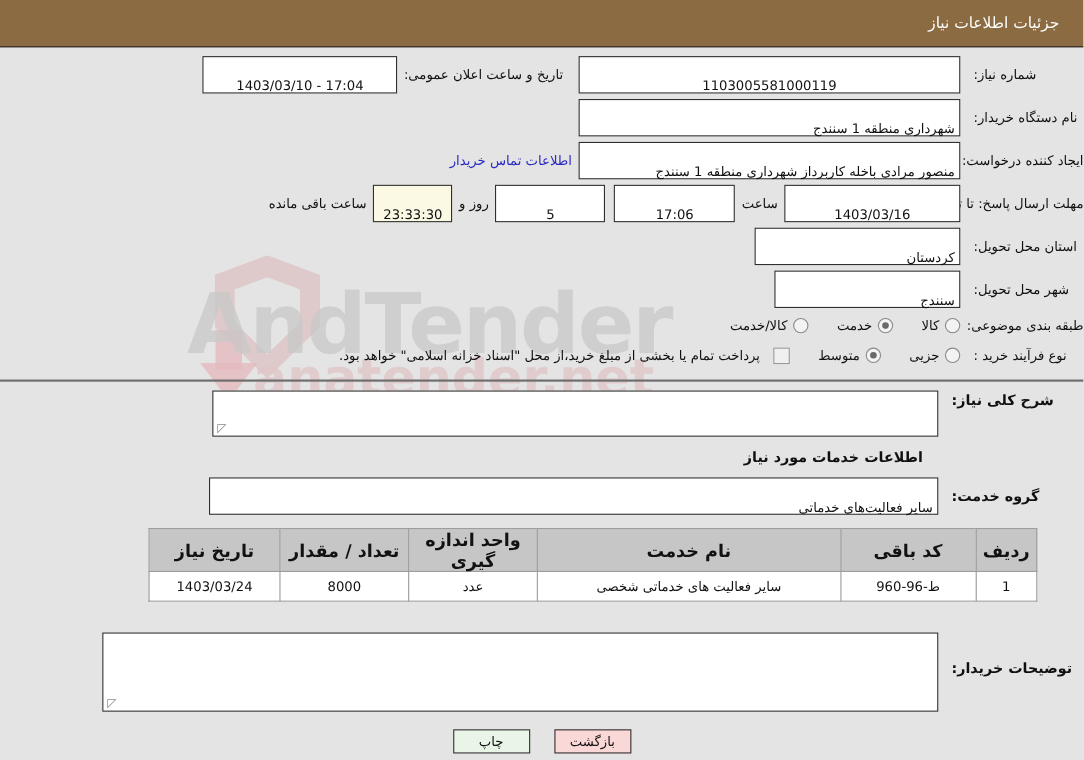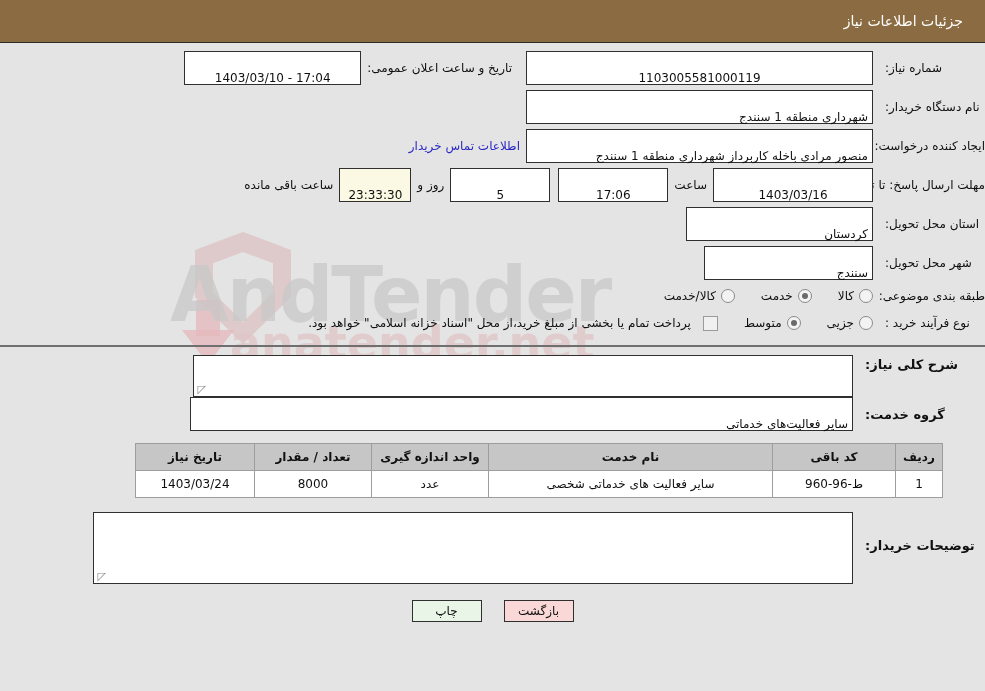--- a/index.html
+++ b/index.html
@@ -243,21 +243,21 @@
   .tbl-wrap { padding: 0 42px 0 135px; margin-top: 12px; }
   table.grid {
     width: 100%;
     border-collapse: collapse;
     font-size: 12px;
   }
   table.grid th {
     background: #c6c6c6;
     border: 1px solid #9d9d9d;
     font-weight: bold;
-    font-size: 12px;
+    font-size: 16px;
     height: 26px;
     padding: 0 6px;
     color: #111;
   }
   table.grid td {
     background: #ffffff;
     border: 1px solid #9d9d9d;
     height: 26px;
     text-align: center;
     padding: 0 6px;
@@ -390,20 +390,21 @@
 
   <div class="panel-bottom">
 
     <div class="ta-wrap">
       <span class="lbl-bold top">شرح کلی نیاز:</span>
       <div class="ta ta-need">
         <span class="grip">◸</span>
       </div>
     </div>
 
+    <div class="section-head">اطلاعات خدمات مورد نیاز</div>
 
     <div class="row">
       <span class="lbl-bold">گروه خدمت:</span>
       <div class="fld w-group right">سایر فعالیت‌های خدماتی</div>
     </div>
 
     <div class="tbl-wrap">
       <table class="grid">
         <thead>
           <tr>
@@ -421,21 +422,21 @@
             <td>ط-96-960</td>
             <td>سایر فعالیت های خدماتی شخصی</td>
             <td>عدد</td>
             <td>8000</td>
             <td>1403/03/24</td>
           </tr>
         </tbody>
       </table>
     </div>
 
-    <div class="ta-wrap" style="margin-top:14px;">
+    <div class="ta-wrap" style="margin-top:28px;">
       <span class="lbl-bold" style="padding-top:26px;">توضیحات خریدار:</span>
       <div class="ta ta-notes">
         <span></span>
         <span class="grip">◸</span>
       </div>
     </div>
 
     <div class="footer">
       <div class="btn btn-back">بازگشت</div>
       <div class="btn btn-print">چاپ</div>

